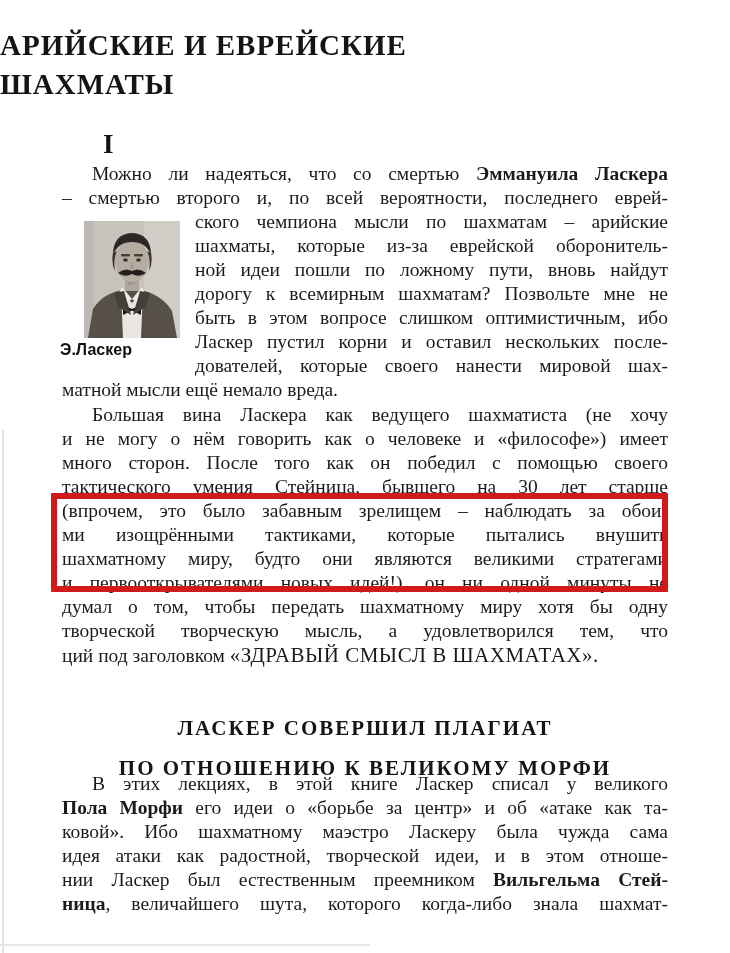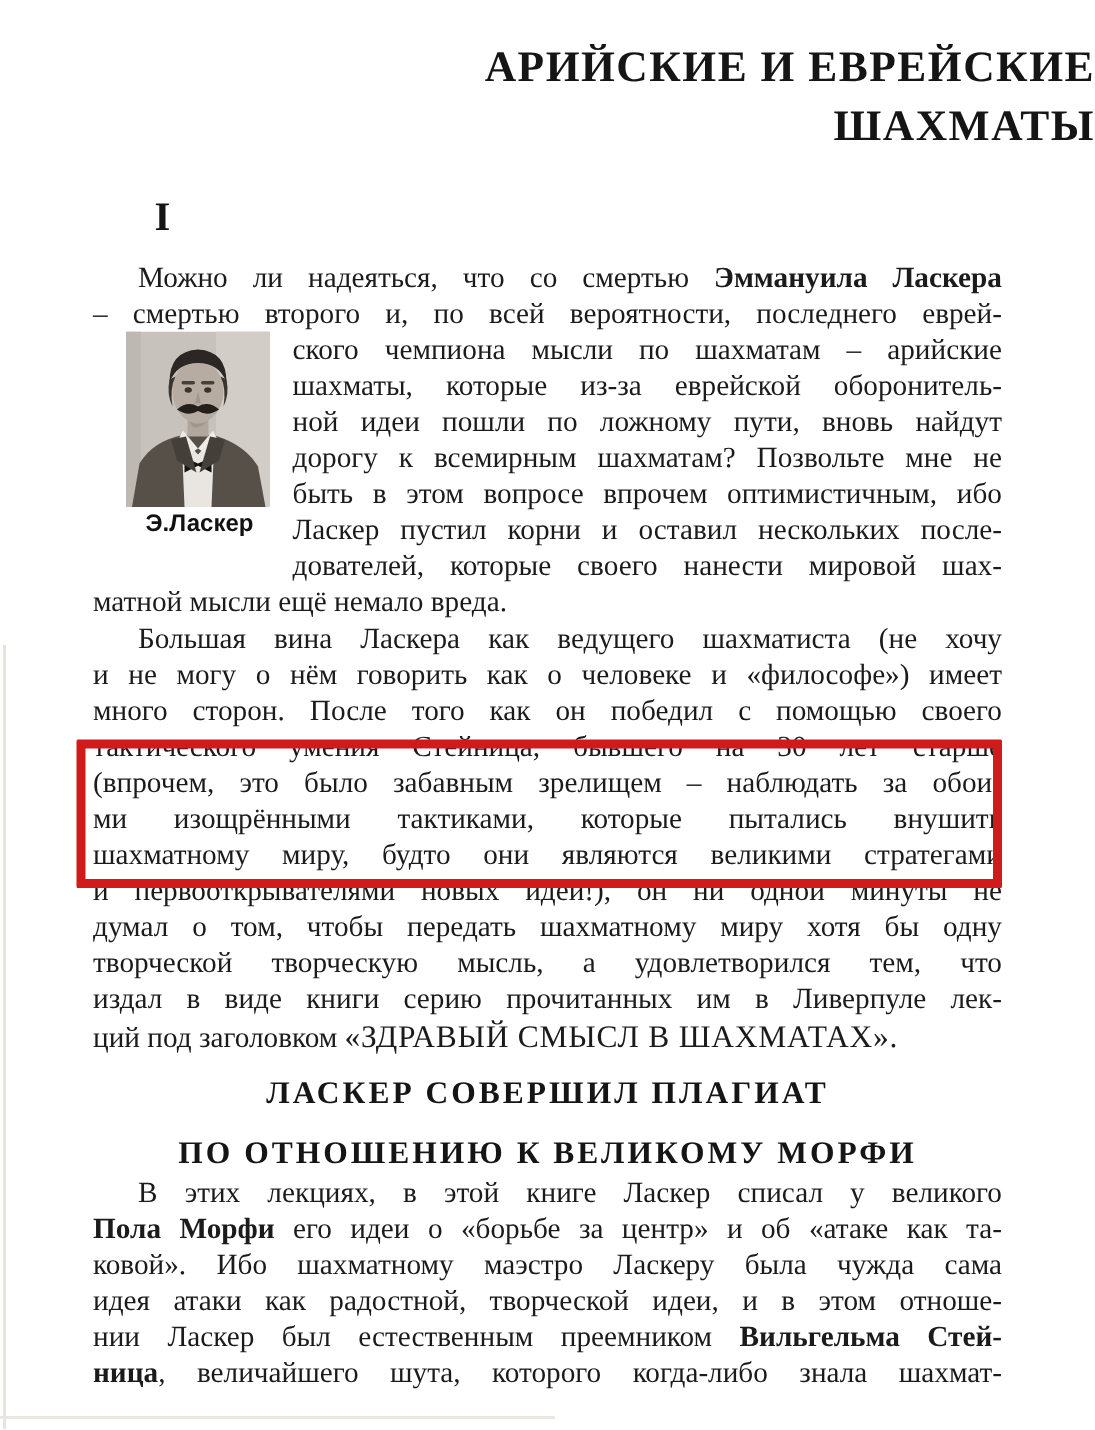--- a/index.html
+++ b/index.html
@@ -6,48 +6,48 @@
   .page{
     position:relative;
     width:730px;height:953px;
     background:#ffffff;
     overflow:hidden;
     font-family:"Liberation Serif","DejaVu Serif",serif;
     color:#1b1b1b;
   }
   .title{
     position:absolute;top:26px;left:0;width:730px;
-    text-align:right;font-weight:bold;font-size:29px;line-height:39px;
+    text-align:left;font-weight:bold;font-size:29px;line-height:39px;
     letter-spacing:1px;color:#151515;
   }
   .numeral{
     position:absolute;top:129px;left:103px;
     font-weight:bold;font-size:27px;color:#141414;
   }
   .para{position:absolute;left:62px;width:606px;}
   #p1{top:162px;}
   #p2{top:403px;}
   #p3{top:772px;}
   .ln{
     height:24px;line-height:24px;font-size:19.5px;
     text-align:justify;text-align-last:justify;
     overflow:visible;white-space:normal;
   }
   .ln.la{text-align-last:left;}
   .ln.ind{margin-left:133px;}
-  .ln.fi{text-indent:30px;margin-top:12px;}
+  .ln.fi{text-indent:30px;}
   .b{font-weight:bold;}
   .caps{font-size:21px;letter-spacing:0.5px;}
   .photo{
     position:absolute;top:221px;left:84px;width:96px;height:117px;
   }
   .photo svg{display:block;width:96px;height:117px;}
   .caption{
     position:absolute;top:341px;left:60px;width:146px;
-    text-align:center;font-family:"Liberation Sans","DejaVu Sans",sans-serif;
+    font-family:"Liberation Sans","DejaVu Sans",sans-serif;
     font-weight:bold;font-size:16px;color:#111;
   }
   .highlight-box{
     position:absolute;top:493px;left:51px;width:605px;height:87px;
     border:6px solid #d11a1a;border-radius:1px;
     pointer-events:none;background:transparent;
   }
   .subhead{
     position:absolute;top:708px;left:0;width:730px;
     text-align:center;font-weight:bold;font-size:21px;
@@ -74,21 +74,21 @@
 
   <div class="numeral">I</div>
 
   <div class="para" id="p1">
     <div class="ln fi"><span>Можно ли надеяться, что со смертью </span><span class="b">Эммануила Ласкера</span></div>
     <div class="ln">– смертью второго и, по всей вероятности, последнего еврей-</div>
     <div class="ln ind">ского чемпиона мысли по шахматам – арийские</div>
     <div class="ln ind">шахматы, которые из-за еврейской оборонитель-</div>
     <div class="ln ind">ной идеи пошли по ложному пути, вновь найдут</div>
     <div class="ln ind">дорогу к всемирным шахматам? Позвольте мне не</div>
-    <div class="ln ind">быть в этом вопросе впрочем оптимистичным, ибо</div>
+    <div class="ln ind">быть в этом вопросе слишком оптимистичным, ибо</div>
     <div class="ln ind">Ласкер пустил корни и оставил нескольких после-</div>
     <div class="ln ind">дователей, которые своего нанести мировой шах-</div>
     <div class="ln la">матной мысли ещё немало вреда.</div>
   </div>
 
   <div class="photo">
     <svg viewBox="0 0 96 117" xmlns="http://www.w3.org/2000/svg">
       <rect width="96" height="117" fill="#c7c2bb"></rect>
       <rect x="60" y="0" width="36" height="117" fill="#d2cdc6"></rect>
       <rect x="0" y="0" width="10" height="117" fill="#bdb8b1"></rect>
@@ -132,21 +132,20 @@
     <div class="ln fi">Большая вина Ласкера как ведущего шахматиста (не хочу</div>
     <div class="ln">и не могу о нём говорить как о человеке и «философе») имеет</div>
     <div class="ln">много сторон. После того как он победил с помощью своего</div>
     <div class="ln">тактического умения Стейница, бывшего на 30 лет старше</div>
     <div class="ln">(впрочем, это было забавным зрелищем – наблюдать за обои-</div>
     <div class="ln">ми изощрёнными тактиками, которые пытались внушить</div>
     <div class="ln">шахматному миру, будто они являются великими стратегами</div>
     <div class="ln">и первооткрывателями новых идей!), он ни одной минуты не</div>
     <div class="ln">думал о том, чтобы передать шахматному миру хотя бы одну</div>
     <div class="ln">творческой творческую мысль, а удовлетворился тем, что</div>
-    <div class="ln">издал в виде книги серию прочитанных им в Ливерпуле лек-</div>
     <div class="ln la"><span>ций под заголовком </span><span class="caps">«ЗДРАВЫЙ СМЫСЛ В ШАХМАТАХ».</span></div>
   </div>
 
   <div class="highlight-box" style="border-color: rgb(209, 26, 26);"></div>
 
   <div class="subhead">
     <div>ЛАСКЕР СОВЕРШИЛ ПЛАГИАТ</div>
     <div>ПО ОТНОШЕНИЮ К ВЕЛИКОМУ МОРФИ</div>
   </div>
 

